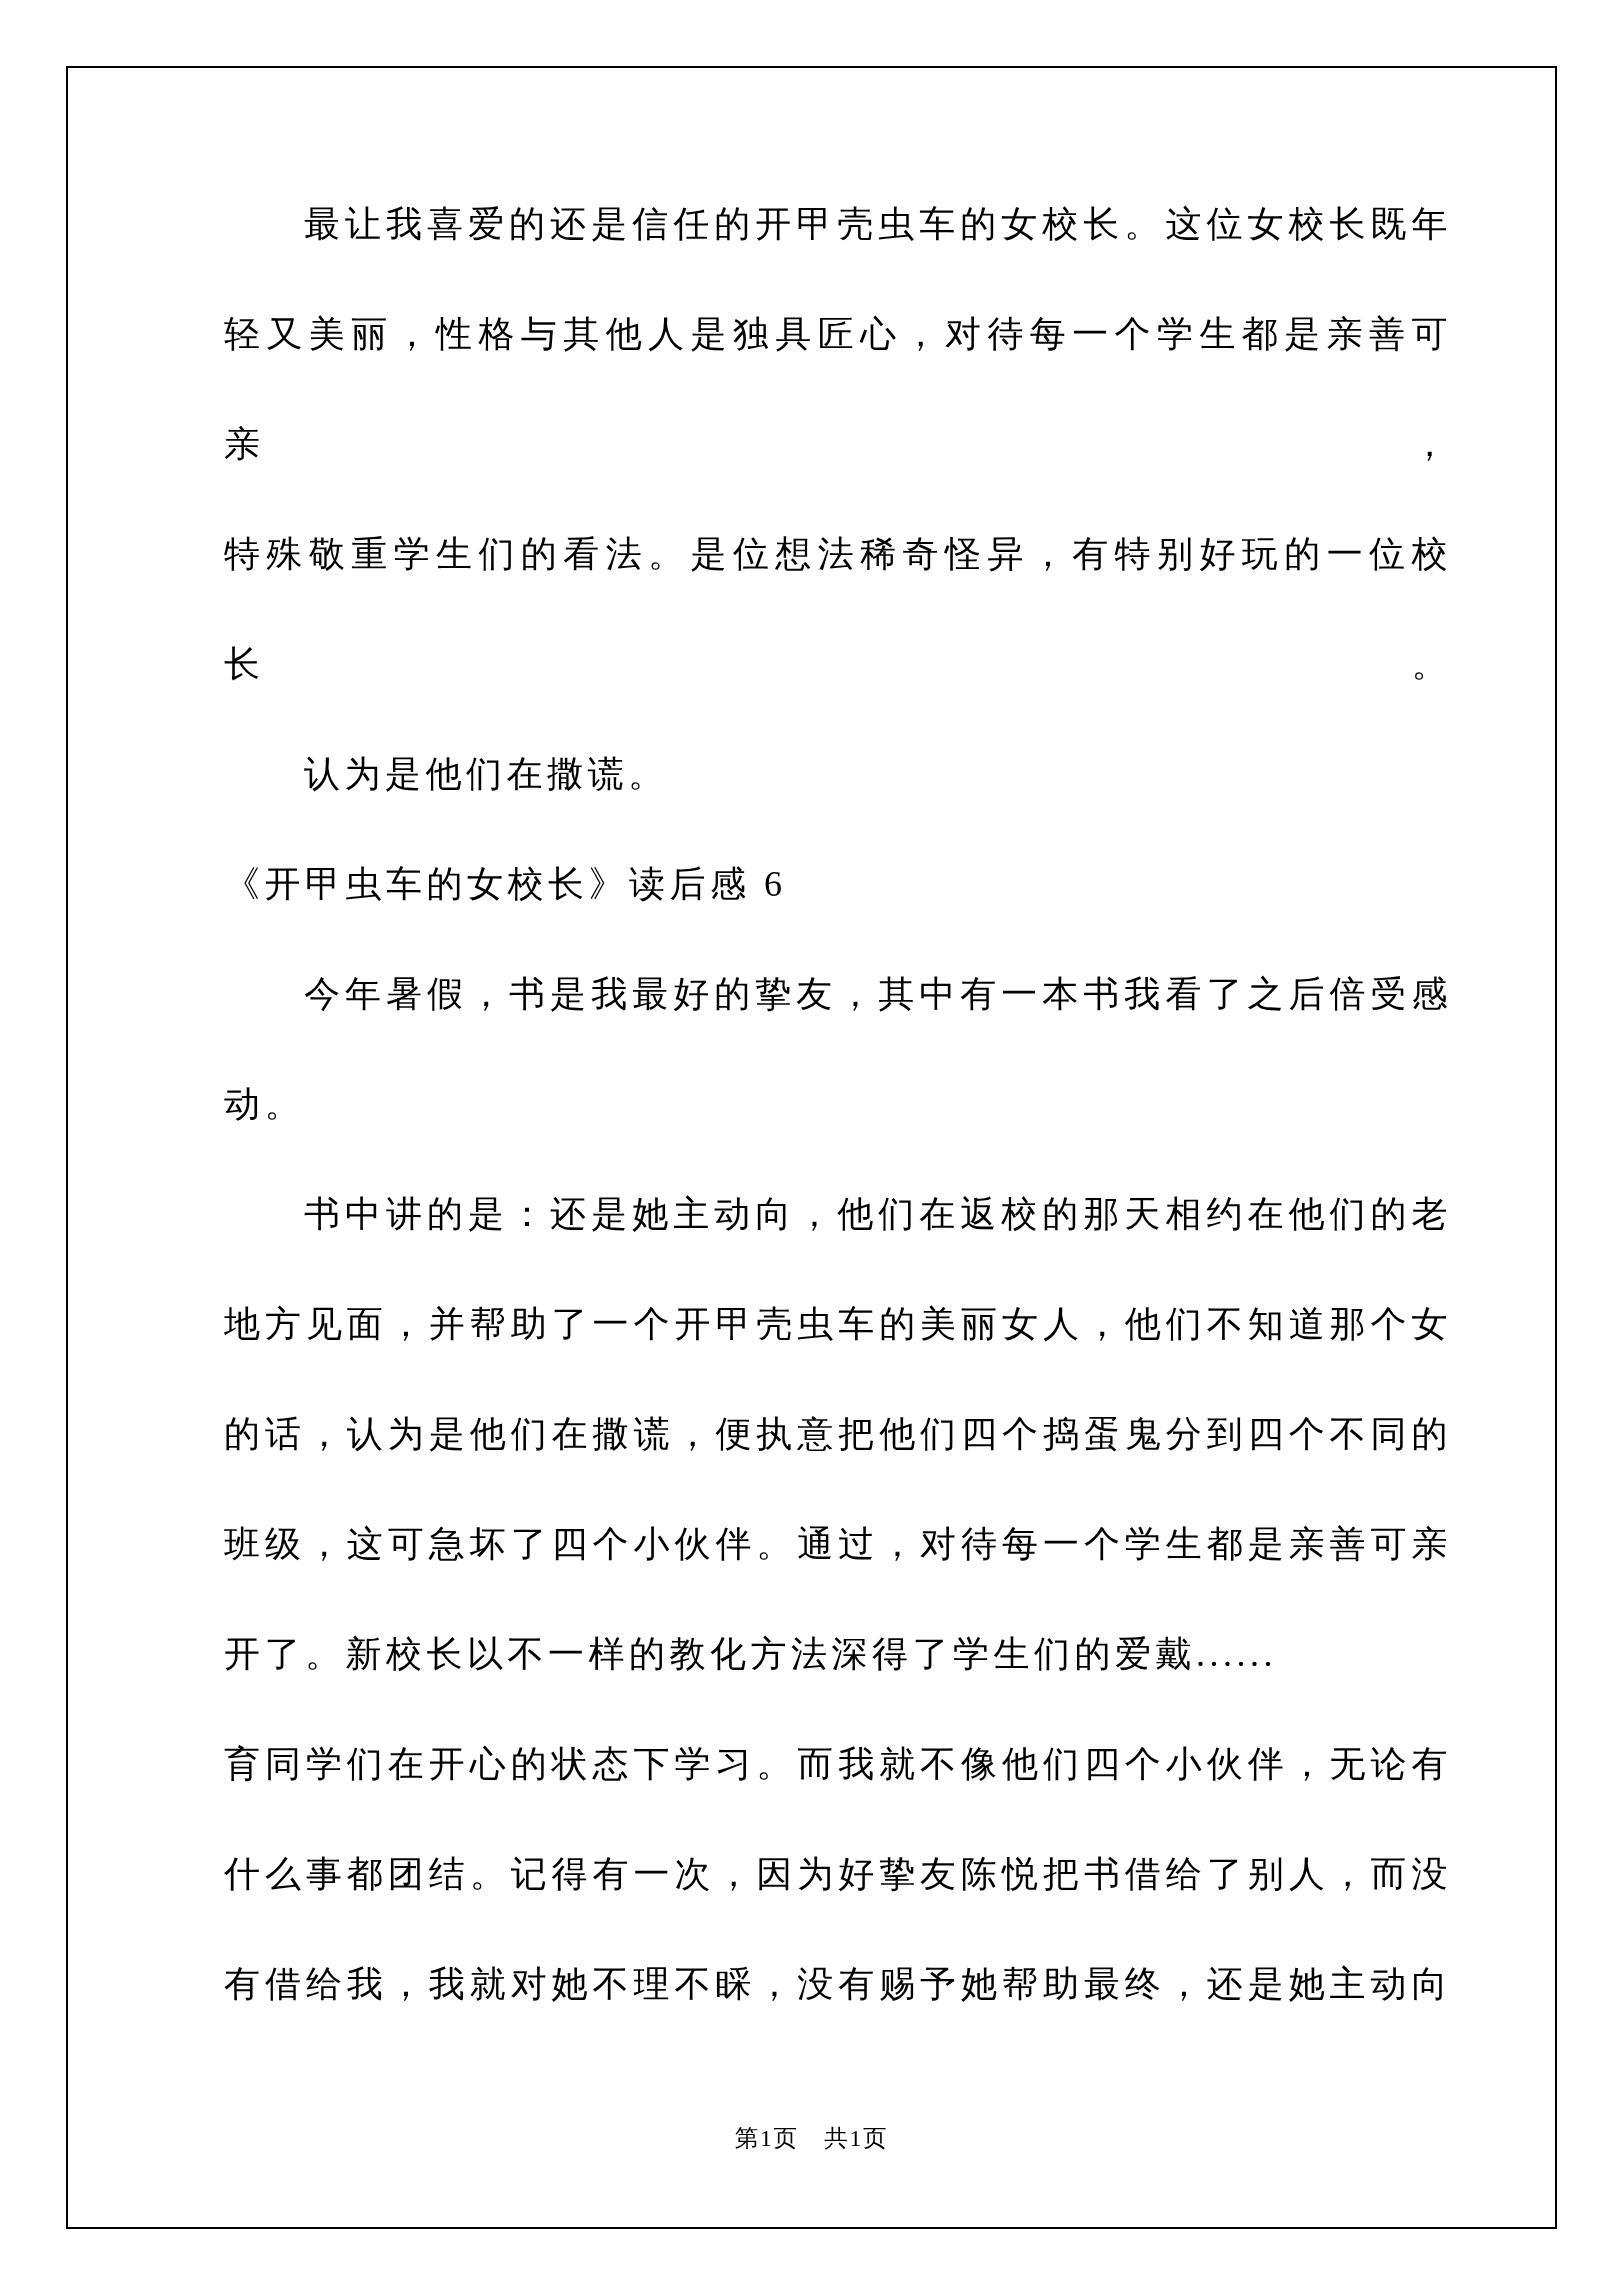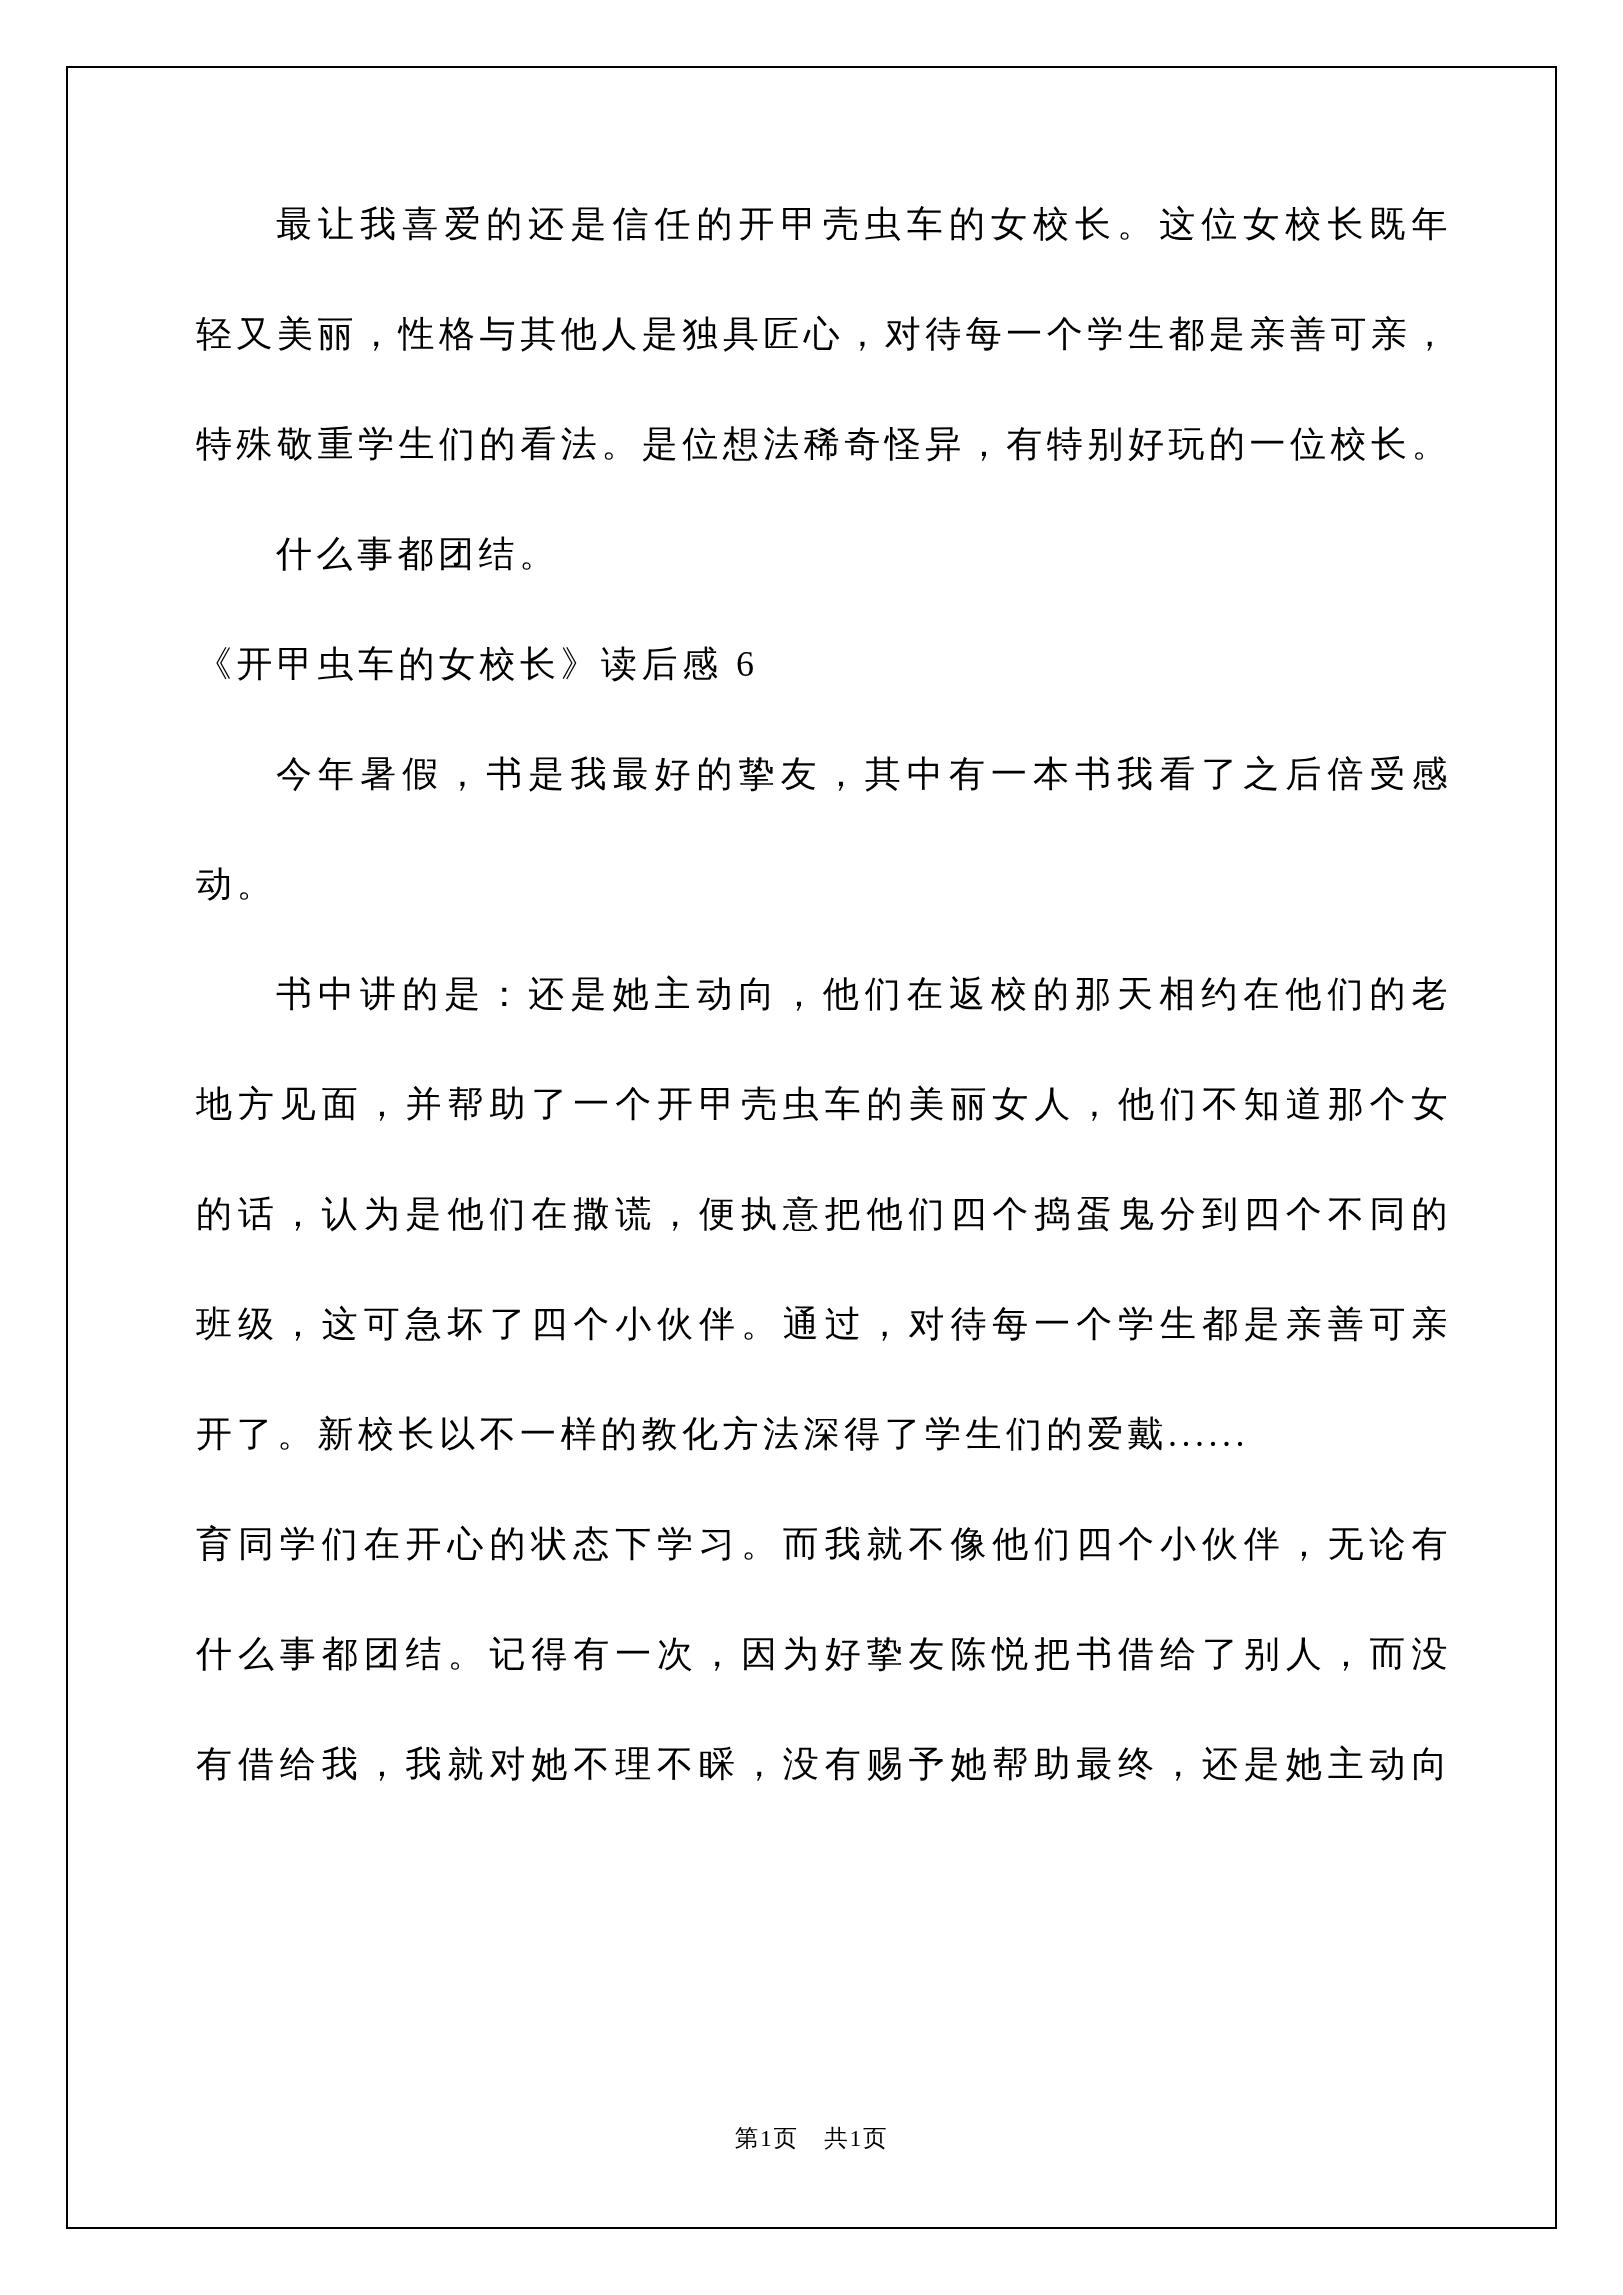--- a/index.html
+++ b/index.html
@@ -30,20 +30,21 @@
     left: 196px;
     top: 169px;
     width: 1256px;
     font-size: 36px;
     line-height: 110px;
     letter-spacing: 4.5px;
   }
   .line {
     white-space: nowrap;
     text-align: justify;
+    margin-left: 28px;
   }
   .line.jf {
     
     text-align: justify;
     text-align-last: justify;
     white-space: normal;
   }
   .line.left {
     text-align: left;
     text-align-last: left;
@@ -64,21 +65,21 @@
 </head>
 <body>
 
 <div class="page">
   <div class="frame"></div>
 
   <div class="body-text">
     <div class="line indent jf">最让我喜爱的还是信任的开甲壳虫车的女校长。这位女校长既年</div>
     <div class="line jf">轻又美丽，性格与其他人是独具匠心，对待每一个学生都是亲善可亲，</div>
     <div class="line jf">特殊敬重学生们的看法。是位想法稀奇怪异，有特别好玩的一位校长。</div>
-    <div class="line indent left">什么事都团结。</div>
+    <div class="line indent left">认为是他们在撒谎。</div>
     <div class="line left">《开甲虫车的女校长》读后感 6</div>
     <div class="line indent jf">今年暑假，书是我最好的挚友，其中有一本书我看了之后倍受感</div>
     <div class="line left">动。</div>
     <div class="line indent jf">书中讲的是：还是她主动向，他们在返校的那天相约在他们的老</div>
     <div class="line jf">地方见面，并帮助了一个开甲壳虫车的美丽女人，他们不知道那个女</div>
     <div class="line jf">的话，认为是他们在撒谎，便执意把他们四个捣蛋鬼分到四个不同的</div>
     <div class="line jf">班级，这可急坏了四个小伙伴。通过，对待每一个学生都是亲善可亲</div>
     <div class="line left">开了。新校长以不一样的教化方法深得了学生们的爱戴......</div>
     <div class="line jf">育同学们在开心的状态下学习。而我就不像他们四个小伙伴，无论有</div>
     <div class="line jf">什么事都团结。记得有一次，因为好挚友陈悦把书借给了别人，而没</div>

